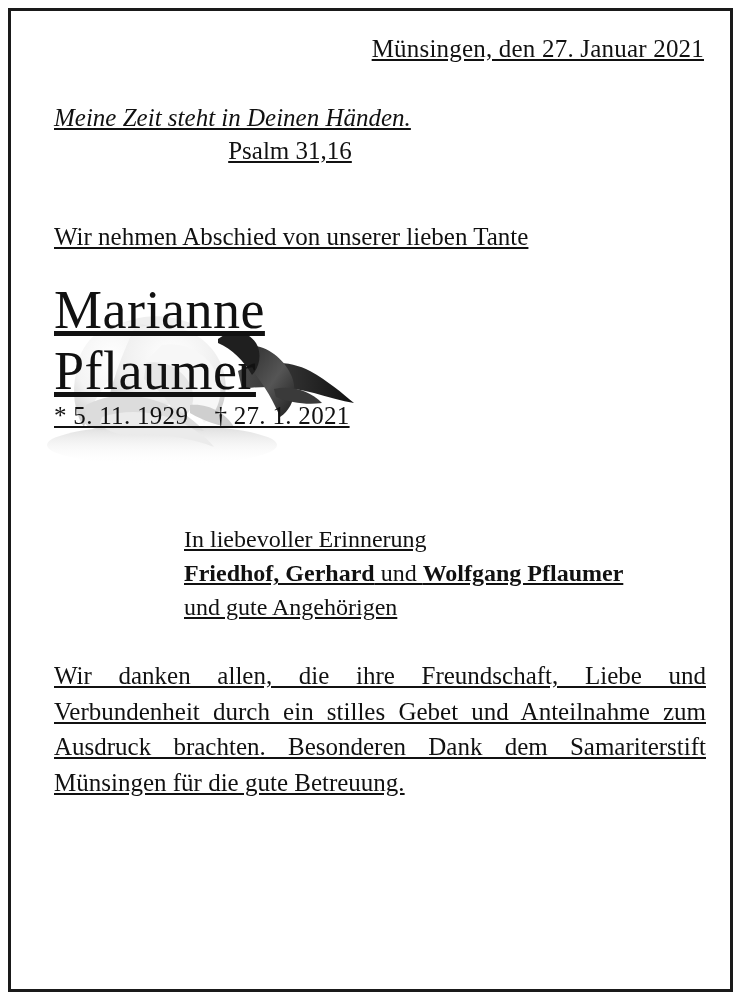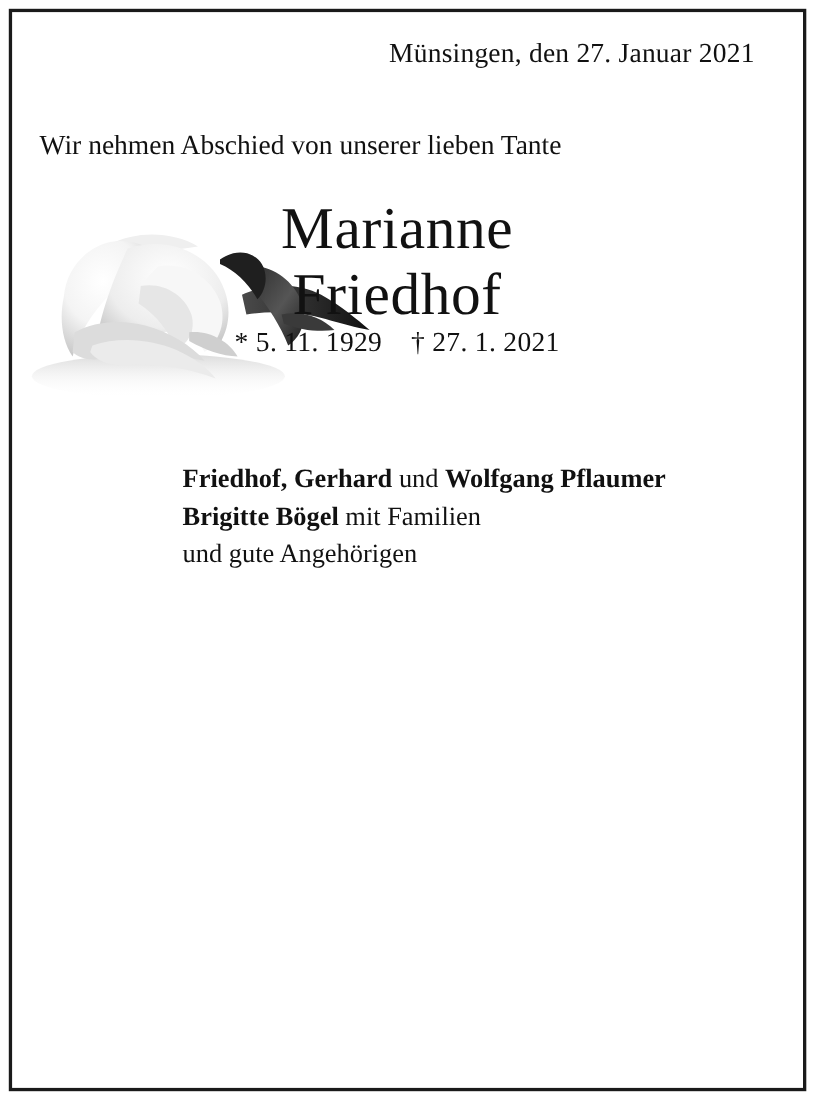--- a/index.html
+++ b/index.html
@@ -23,24 +23,25 @@
     position: absolute;
     left: 8px;
     top: 8px;
     right: 8px;
     bottom: 8px;
     border: 3px solid #1a1a1a;
     box-sizing: border-box;
   }
   .inner {
     position: absolute;
-    left: 36px;
+    left: 54px;
     top: 34px;
     width: 652px;
     box-sizing: border-box;
+    text-decoration: underline;
   }
 
   .date-line {
     text-align: right;
     font-size: 25px;
     line-height: 1.2;
     padding-right: 2px;
     letter-spacing: 0.2px;
   }
 
@@ -75,21 +76,21 @@
   .rose {
     position: absolute;
     left: -12px;
     top: 4px;
     width: 330px;
     height: 190px;
     pointer-events: none;
   }
   .name-stack {
     position: relative;
-    text-align: center;
+    text-align: left;
     padding-right: 2px;
   }
   .name-first {
     font-size: 54px;
     line-height: 1.08;
     letter-spacing: 0.5px;
     font-weight: 400;
   }
   .name-last {
     font-size: 54px;
@@ -129,20 +130,24 @@
 </head>
 <body>
 
 <div class="page">
   <div class="frame"></div>
 
   <div class="inner">
 
     <div class="date-line">Münsingen, den 27. Januar 2021</div>
 
+    <div class="verse-block">
+      <div class="verse">Meine Zeit steht in Deinen Händen.</div>
+      <div class="verse-ref">Psalm 31,16</div>
+    </div>
 
     <div class="intro">Wir nehmen Abschied von unserer lieben Tante</div>
 
     <div class="name-area">
 
       <svg class="rose" viewBox="0 0 330 190" aria-hidden="true">
         <defs>
           <radialGradient id="petalA" cx="40%" cy="35%" r="70%">
             <stop offset="0%" stop-color="#ffffff"></stop>
             <stop offset="55%" stop-color="#f4f4f4"></stop>
@@ -180,31 +185,30 @@
         <path d="M92 44 C120 34 152 42 170 64 C186 84 188 110 176 130 C160 122 140 118 118 120 C98 122 78 130 62 142 C64 116 74 82 92 44 Z" fill="url(#petalB)"></path>
         <path d="M120 60 C144 56 168 70 176 92 C182 110 176 128 162 138 C152 118 136 100 116 90 C108 86 104 82 106 74 Z" fill="#f7f7f7"></path>
         <path d="M104 78 C124 74 144 86 150 104 C154 118 148 130 136 136 C130 120 118 104 102 94 Z" fill="#e6e6e6"></path>
         <path d="M44 120 C62 110 86 108 108 114 C130 120 150 132 162 146 C132 140 100 138 70 144 C58 146 48 144 42 138 Z" fill="#dcdcdc"></path>
         <path d="M60 132 C84 124 112 126 136 136 C154 144 166 154 172 162 C146 152 116 148 86 150 C72 150 62 144 58 138 Z" fill="#ebebeb"></path>
         <path d="M148 120 C166 118 184 128 192 142 C178 142 162 136 148 128 Z" fill="#cfcfcf"></path>
       </svg>
 
       <div class="name-stack">
         <div class="name-first">Marianne</div>
-        <div class="name-last">Friedhof</div>
+        <div class="name-last">Pflaumer</div>
         <div class="dates">* 5. 11. 1929    † 27. 1. 2021</div>
       </div>
     </div>
 
     <div class="memory">
+      <div>In liebevoller Erinnerung</div>
       <div>
         <b>Friedhof, Gerhard</b><span> und </span><b>Wolfgang Pflaumer</b>
       </div>
-      <div>
-        <b>Brigitte Bögel</b><span> mit Familien</span>
-      </div>
       <div>und gute Angehörigen</div>
     </div>
 
 
+    <div class="para last">Wir danken allen, die ihre Freundschaft, Liebe und Verbundenheit durch ein stilles Gebet und Anteilnahme zum Ausdruck brachten. Besonderen Dank dem Samariterstift Münsingen für die gute Betreuung.</div>
 
   </div>
 </div>
 
 </body></html>

